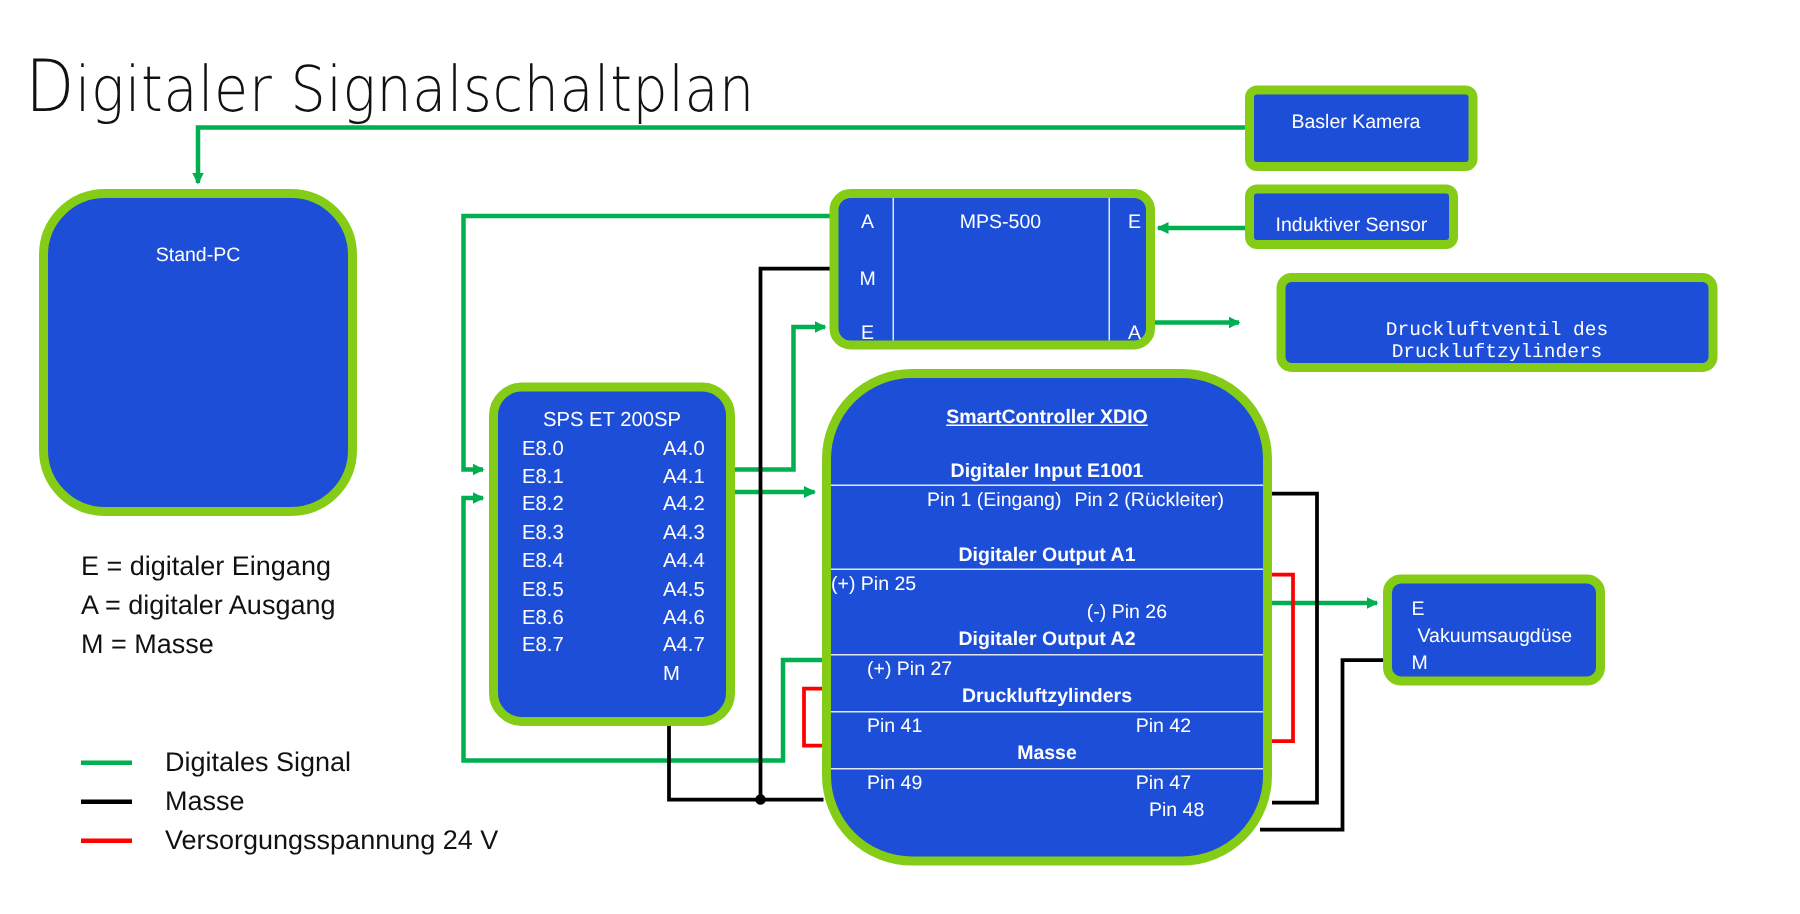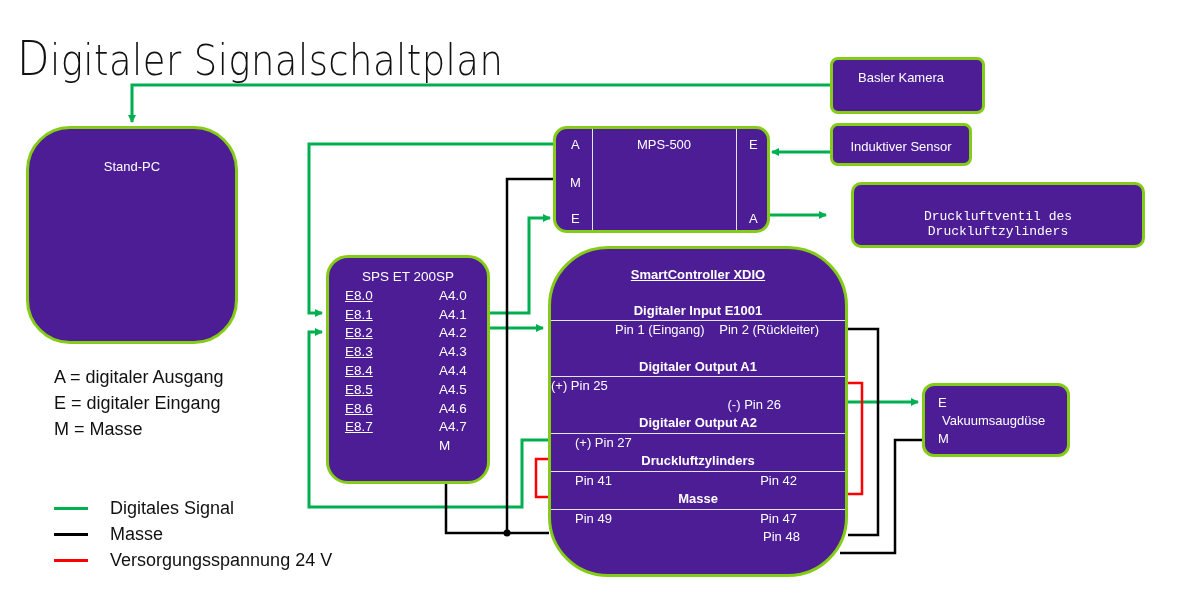--- a/index.html
+++ b/index.html
@@ -1,19 +1,19 @@
 <!DOCTYPE html>
 <html><head>
 <meta charset="utf-8">
 <style>
   html,body{margin:0;padding:0;background:#fff;}
   body{width:1200px;height:609px;position:relative;overflow:hidden;font-family:"Liberation Sans",sans-serif;}
   .title{position:absolute;left:17px;top:30px;font-size:42px;font-weight:300;color:#111;letter-spacing:0.5px;font-family:"DejaVu Sans",sans-serif;transform:scaleX(0.88);transform-origin:left top;}
   .title .cap{font-size:48px;}
-  .box{position:absolute;background:#4c1d95;border:3px solid #84cc16;color:#fff;box-sizing:border-box;font-size:13px;}
+  .box{position:absolute;background:#1d4ed8;border:6px solid #84cc16;color:#fff;box-sizing:border-box;font-size:13px;}
   .wires{position:absolute;left:0;top:0;}
   .legend-def{position:absolute;left:54px;top:364px;font-size:18px;color:#111;line-height:26px;}
   .legend-lines{position:absolute;left:54px;top:495px;font-size:18px;color:#111;}
   .legend-row{display:flex;align-items:center;height:26px;}
   .legend-swatch{width:34px;height:3px;margin-right:22px;}
   .row{display:flex;justify-content:space-between;}
   .sc-head{text-align:center;font-weight:bold;font-size:13px;}
   .sep{border-top:1px solid #dfe7f5;}
 </style>
 </head>
@@ -76,21 +76,21 @@
   <div style="position:absolute;left:14px;top:46px;">M</div>
   <div style="position:absolute;left:15px;top:82px;">E</div>
   <div style="position:absolute;left:36px;width:144px;text-align:center;top:8px;">MPS-500</div>
   <div style="position:absolute;left:193px;top:8px;">E</div>
   <div style="position:absolute;left:193px;top:82px;">A</div>
 </div>
 
 <div class="box" style="left:326px;top:255px;width:164px;height:229px;border-radius:22px;font-size:13.5px;line-height:18.8px;">
   <div style="text-align:center;margin-top:10px;">SPS ET 200SP</div>
   <div style="display:flex;">
-    <div style="margin-left:16px;width:94px;text-decoration:underline;">
+    <div style="margin-left:16px;width:94px;">
       <div>E8.0</div>
       <div>E8.1</div>
       <div>E8.2</div>
       <div>E8.3</div>
       <div>E8.4</div>
       <div>E8.5</div>
       <div>E8.6</div>
       <div>E8.7</div>
     </div>
     <div>
@@ -137,22 +137,22 @@
   <div style="padding-left:212px;">Pin 48</div>
 </div>
 
 <div class="box" style="left:922px;top:383px;width:148px;height:74px;border-radius:12px;line-height:18px;">
   <div style="margin:8px 0 0 13px;">E</div>
   <div style="margin-left:17px;">Vakuumsaugdüse</div>
   <div style="margin-left:13px;">M</div>
 </div>
 
 <div class="legend-def">
+  <div>E = digitaler Eingang</div>
   <div>A = digitaler Ausgang</div>
-  <div>E = digitaler Eingang</div>
   <div>M = Masse</div>
 </div>
 
 <div class="legend-lines">
   <div class="legend-row">
     <span class="legend-swatch" style="background:#00b050;"></span>
     <span>Digitales Signal</span>
   </div>
   <div class="legend-row">
     <span class="legend-swatch" style="background:#000;"></span>

